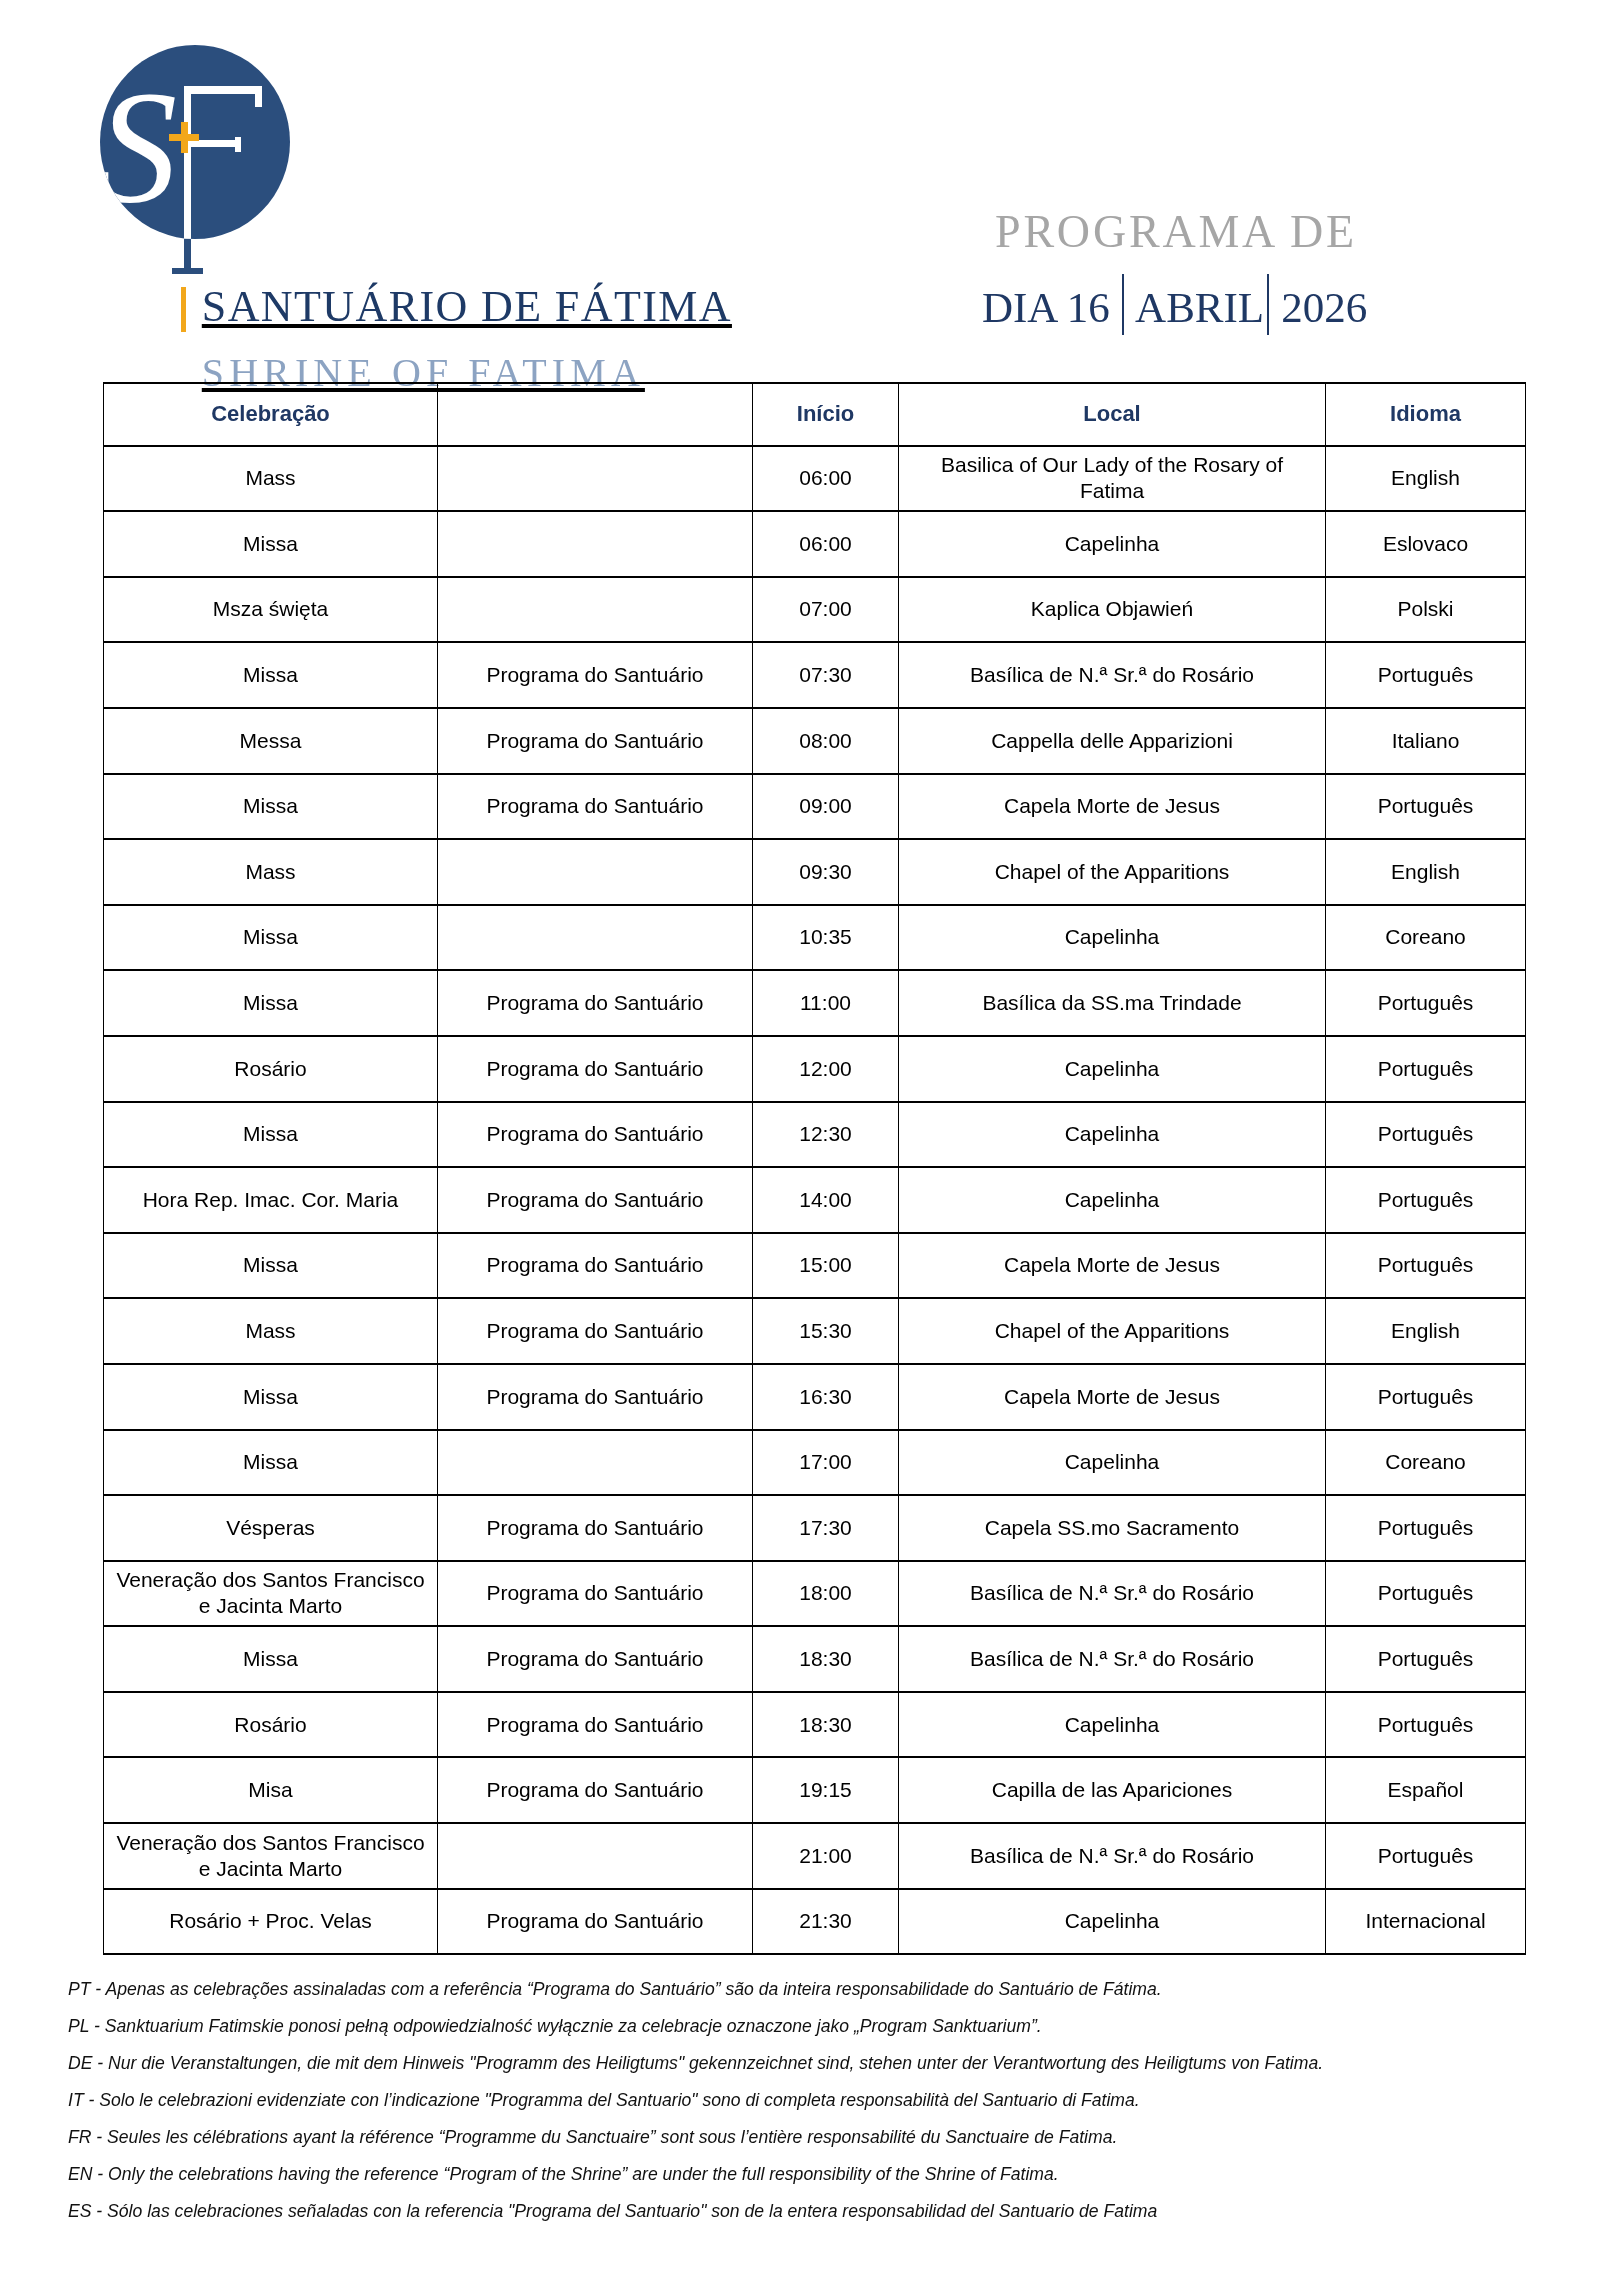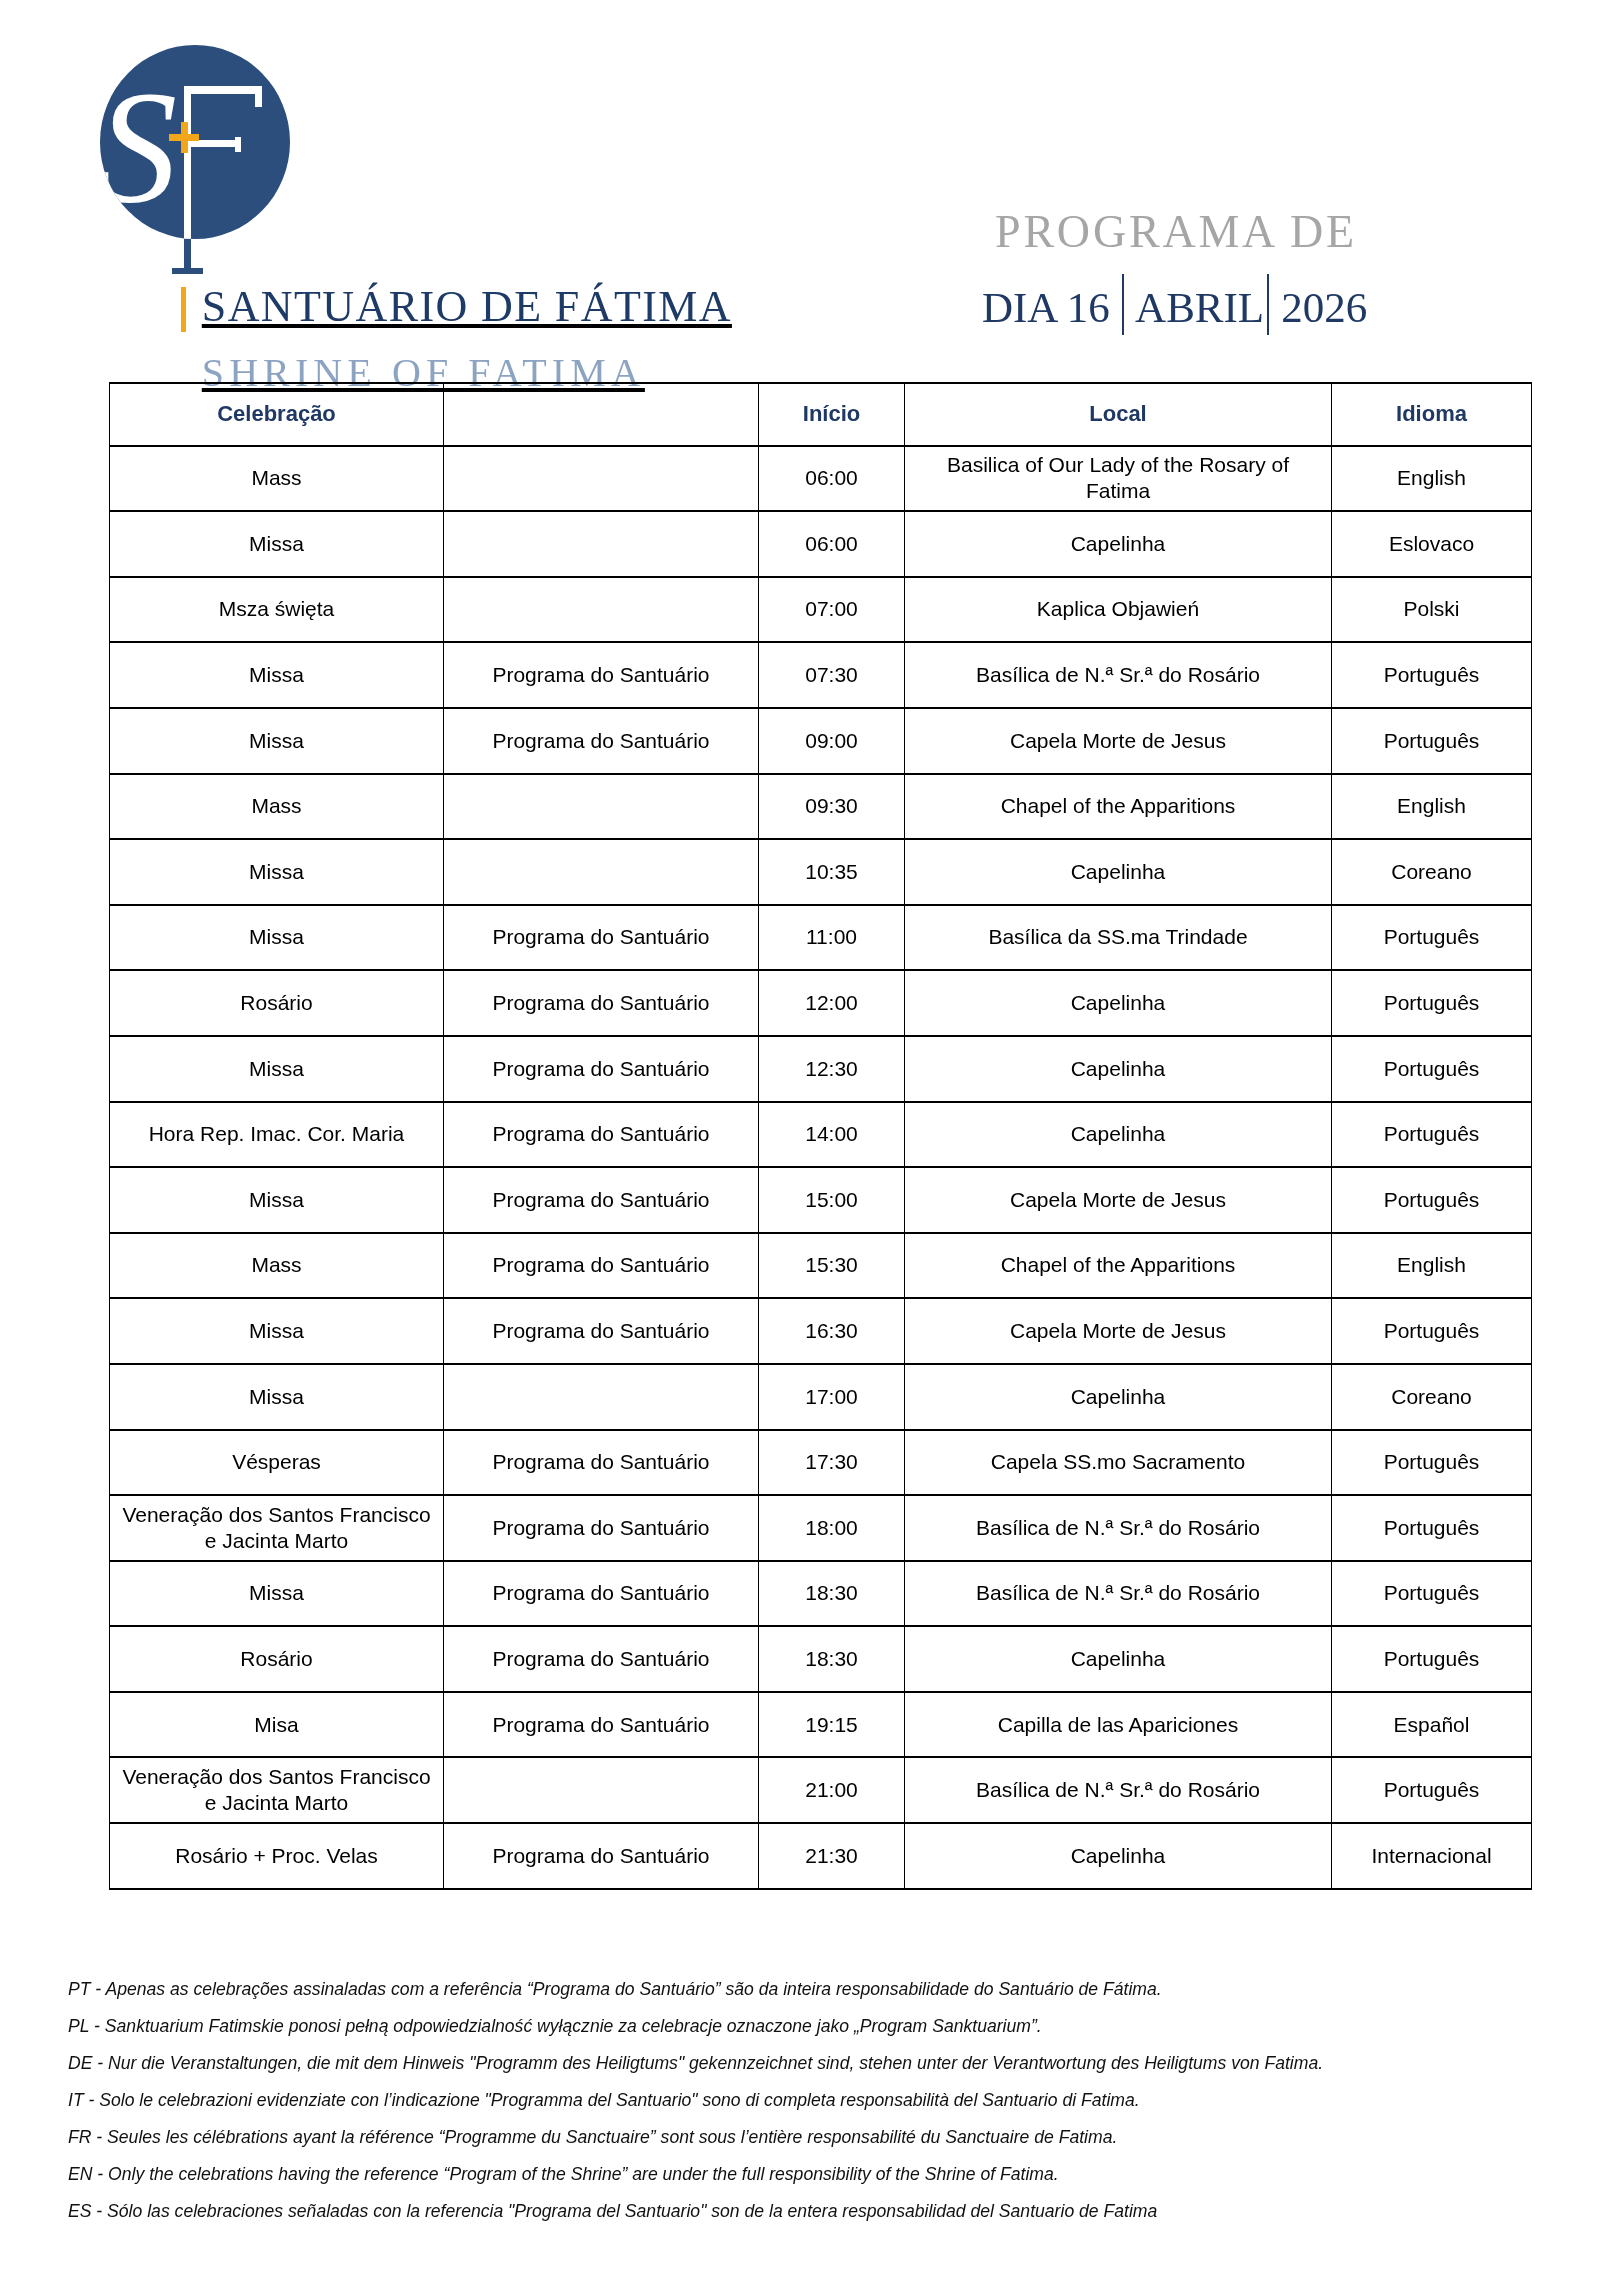--- a/index.html
+++ b/index.html
@@ -77,21 +77,21 @@
   .date-sep{
     display:inline-block;
     width:2.3px; height:61px;
     background:var(--navy,#1F3864);
     vertical-align:-13px;
   }
   .sep-1{margin:0 11px 0 12px;}
   .sep-2{margin:0 12px 0 2.8px;}
   
   .schedule{
-    position:absolute; left:109px; top:382px;
+    position:absolute; left:103px; top:382px;
     width:1422px;
     border-collapse:collapse;
     table-layout:fixed;
   }
   .schedule col.c1{width:334px;}
   .schedule col.c2{width:315px;}
   .schedule col.c3{width:146px;}
   .schedule col.c4{width:427px;}
   .schedule col.c5{width:200px;}
   .schedule th, .schedule td{
@@ -202,20 +202,27 @@
           <td>Polski</td>
         </tr>
         <tr>
           <td>Missa</td>
           <td>Programa do Santuário</td>
           <td>07:30</td>
           <td>Basílica de N.ª Sr.ª do Rosário</td>
           <td>Português</td>
         </tr>
         <tr>
+          <td>Messa</td>
+          <td>Programa do Santuário</td>
+          <td>08:00</td>
+          <td>Cappella delle Apparizioni</td>
+          <td>Italiano</td>
+        </tr>
+        <tr>
           <td>Missa</td>
           <td>Programa do Santuário</td>
           <td>09:00</td>
           <td>Capela Morte de Jesus</td>
           <td>Português</td>
         </tr>
         <tr>
           <td>Mass</td>
           <td></td>
           <td>09:30</td>

